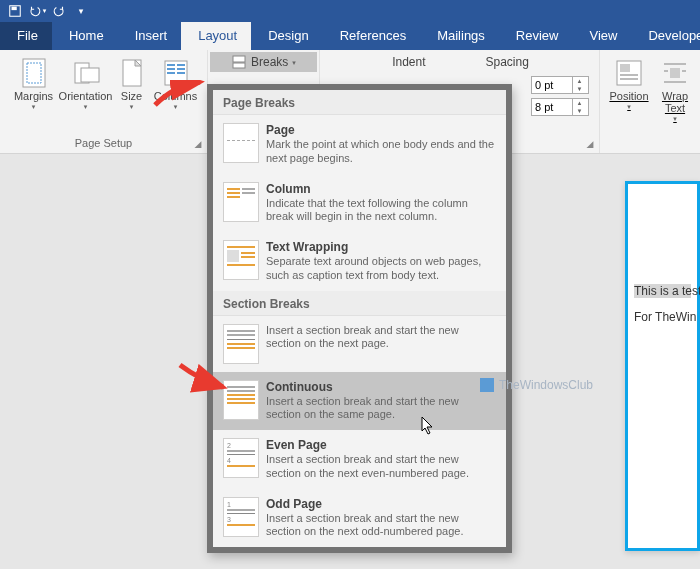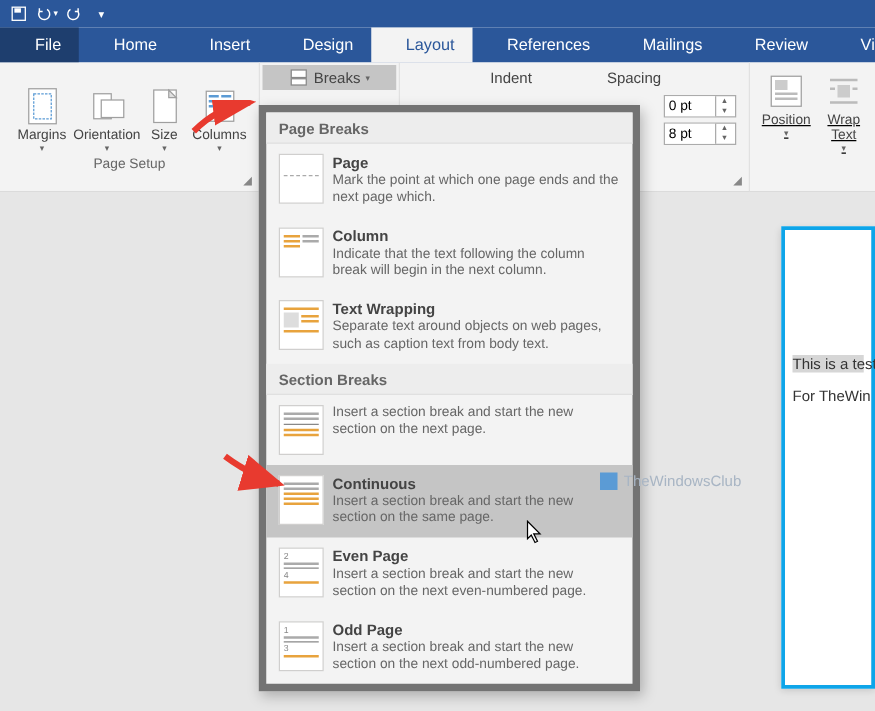--- a/index.html
+++ b/index.html
@@ -3,21 +3,21 @@
 <meta charset="utf-8">
 <style>
 * { margin: 0; padding: 0; box-sizing: border-box; font-family: "Segoe UI", Tahoma, sans-serif; }
 body { background: #fff; width: 700px; height: 569px; overflow: hidden; position: relative; }
 
 .titlebar { background: #2b579a; height: 22px; display: flex; align-items: center; padding: 0 4px; }
 .qat-btn { width: 22px; height: 20px; display: inline-flex; align-items: center; justify-content: center; color: #fff; }
 .qat-btn svg { width: 14px; height: 14px; }
 
 .menubar { background: #2b579a; height: 28px; display: flex; align-items: stretch; }
-.menu-tab { color: #fff; font-size: 13px; padding: 6px 14px 6px 28px; cursor: pointer; }
+.menu-tab { color: #fff; font-size: 13px; padding: 6px 14px 6px 17px; cursor: pointer; }
 .menu-tab.file { background: #1e3e6e; }
 .menu-tab.active { background: #f3f3f3; color: #2b579a; }
 
 .ribbon { background: #f3f3f3; height: 104px; border-bottom: 1px solid #d4d4d4; position: relative; display: flex; }
 .rgroup { border-right: 1px solid #e1e1e1; padding: 2px 4px; display: flex; flex-direction: column; align-items: center; justify-content: space-between; }
 .rgroup-body { display: flex; gap: 2px; padding-top: 4px; }
 .rgroup-label { font-size: 11px; color: #666; padding-bottom: 2px; }
 .big-btn { display: flex; flex-direction: column; align-items: center; width: 50px; padding: 2px 0; cursor: pointer; }
 .big-btn .ic { width: 30px; height: 30px; display: flex; align-items: center; justify-content: center; }
 .big-btn .lbl { font-size: 11px; color: #444; text-align: center; line-height: 1.1; margin-top: 2px; }
@@ -81,32 +81,32 @@
         <path d="M12 3 L12 6 L9 6" fill="none" stroke="#fff" stroke-width="1.3"></path>
       </svg>
     </div>
   <div class="qat-btn" style="font-size:9px;color:#fff;">▾</div>
 </div>
 
 <div class="menubar">
   <div class="menu-tab file">File</div>
   <div class="menu-tab">Home</div>
   <div class="menu-tab">Insert</div>
+  <div class="menu-tab active">Layout</div>
   <div class="menu-tab">Design</div>
-  <div class="menu-tab active">Layout</div>
   <div class="menu-tab">References</div>
   <div class="menu-tab">Mailings</div>
   <div class="menu-tab">Review</div>
   <div class="menu-tab">View</div>
   <div class="menu-tab">Developer</div>
   <div class="menu-tab">Help</div>
 </div>
 
 <div class="ribbon">
-  <div class="rgroup" style="width:208px; position:relative;justify-content:center;">
+  <div class="rgroup" style="width:208px; position:relative;">
     <div class="rgroup-body">
       <div class="big-btn">
         <div class="ic">
             <svg width="26" height="30">
               <rect x="2" y="1" width="22" height="28" fill="#fff" stroke="#a0a0a0"></rect>
               <rect x="6" y="5" width="14" height="20" fill="none" stroke="#5b9bd5" stroke-dasharray="2,1"></rect>
             </svg>
           </div>
         <div class="lbl">Margins</div>
           <div class="caret">▾</div>
@@ -235,21 +235,21 @@
 <div class="dropdown">
   <div class="dd-section-title">Page Breaks</div>
 
   <div class="dd-item">
     <div class="dd-ic">
         <div style="position:absolute;left:3px;top:3px;right:3px;height:14px;border-bottom:1px dashed #aaa;"></div>
         <div style="position:absolute;left:3px;bottom:3px;right:3px;height:14px;background:#fff;"></div>
       </div>
     <div class="dd-txt">
         <div class="dd-ttl">Page</div>
-        <div class="dd-desc">Mark the point at which one page ends and the next page which.</div>
+        <div class="dd-desc">Mark the point at which one body ends and the next page begins.</div>
       </div>
   </div>
   <div class="dd-item">
     <div class="dd-ic">
         <div style="position:absolute;inset:3px;">
           <div style="float:left;width:45%;height:100%;">
             <div style="height:2px;background:#e8a33d;margin:2px 0;"></div>
             <div style="height:2px;background:#e8a33d;margin:2px 0;"></div>
             <div style="height:2px;background:#e8a33d;margin:2px 0;"></div>
           </div>

